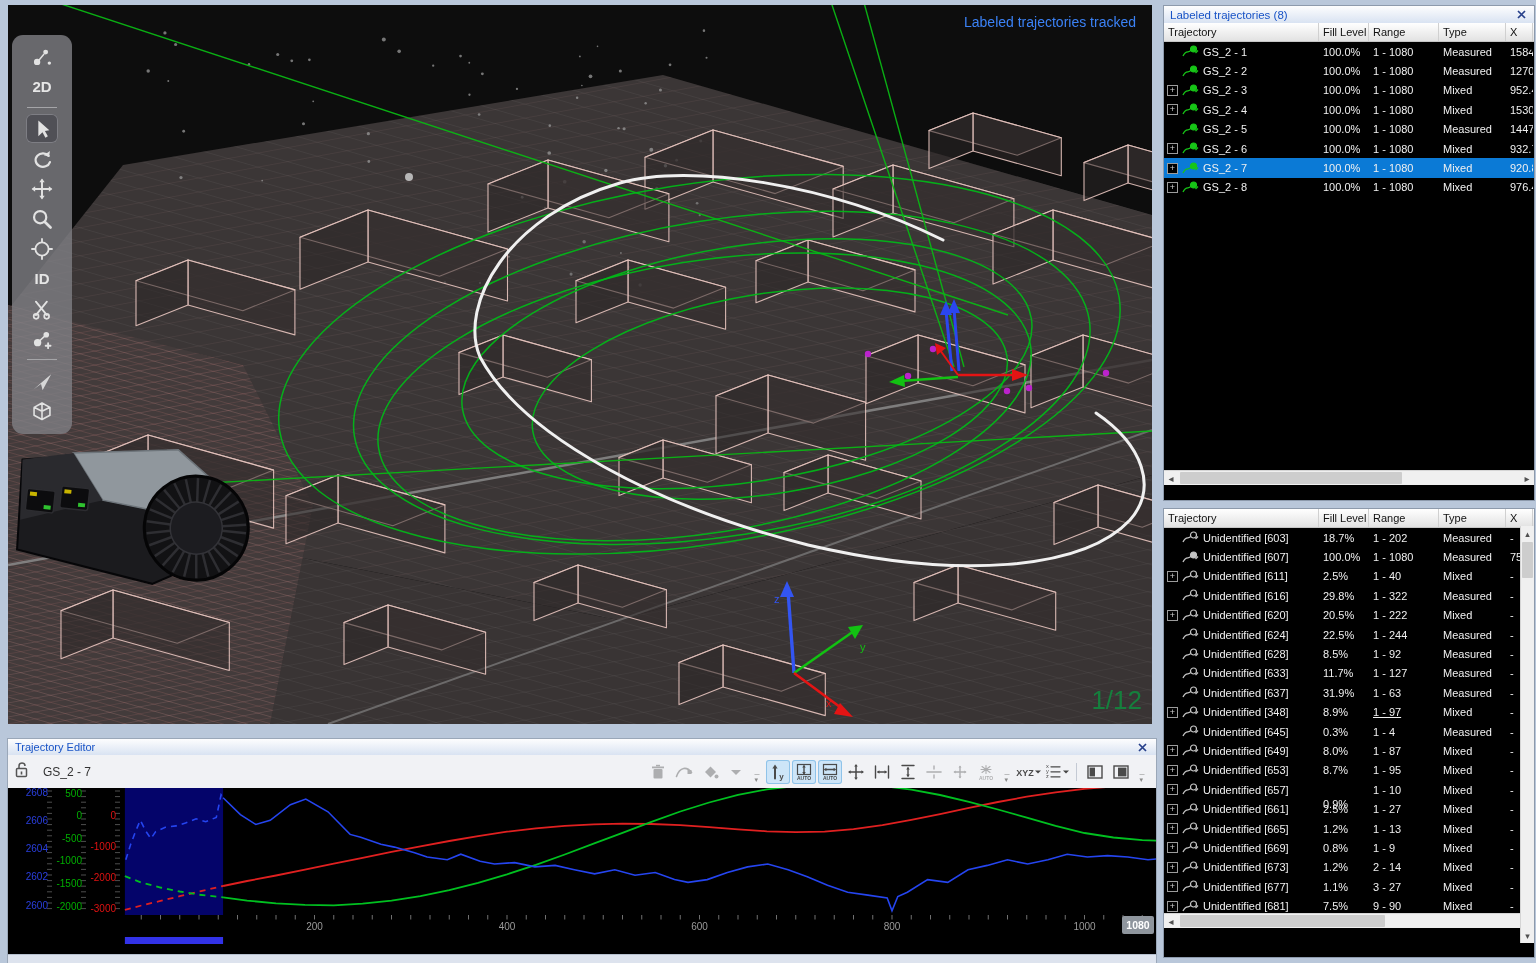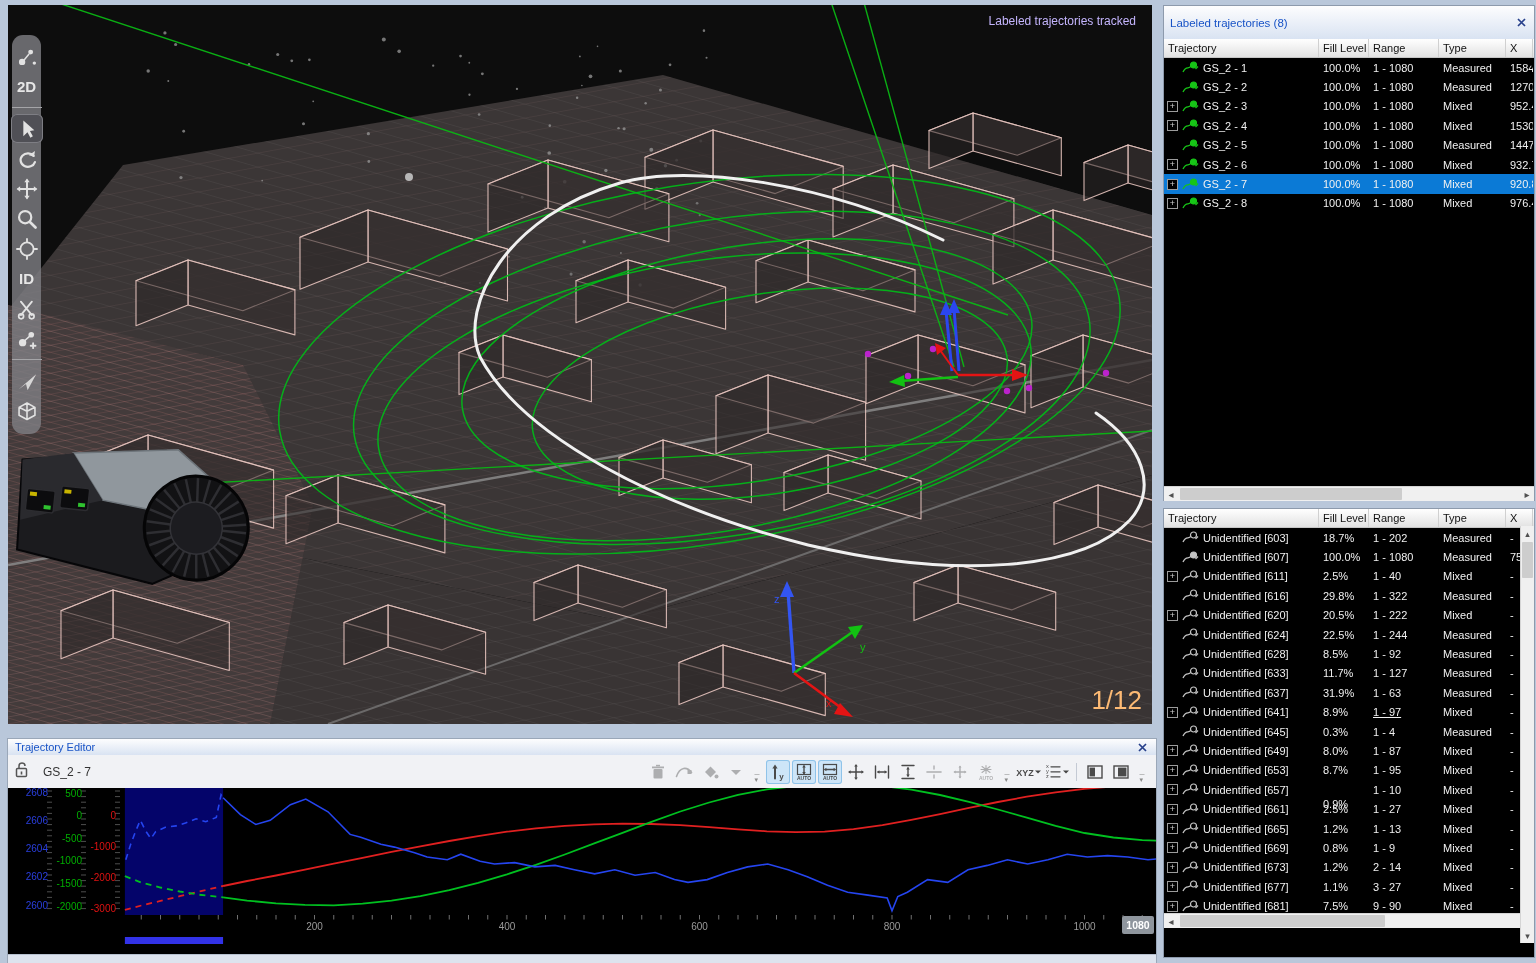--- a/index.html
+++ b/index.html
@@ -2,28 +2,28 @@
 <html><head>
 <meta charset="utf-8">
 <style>
   html,body{margin:0;padding:0;background:#8fa0b5;}
   #app{position:relative;width:1536px;height:963px;background:#b9c7da;
        font-family:"Liberation Sans",sans-serif;overflow:hidden;user-select:none;}
 
   
   #viewport{position:absolute;left:8px;top:5px;width:1144px;height:719px;background:#0c0c0c;overflow:hidden;}
   #scene{position:absolute;left:0;top:0;}
-  #vp-toolbar{position:absolute;left:4px;top:30px;width:29px;padding:7px 0 9px 0;
+  #vp-toolbar{position:absolute;left:4px;top:30px;width:60px;padding:7px 0 9px 0;
       background:rgba(128,128,132,.80);border-radius:11px;display:flex;flex-direction:column;align-items:center;gap:1px;}
   .vp-btn{width:32px;height:29px;display:flex;align-items:center;justify-content:center;color:#e2e2e2;border-radius:6px;}
   .vp-btn.active{background:#505056;box-shadow:inset 0 0 0 1px #7e7e84;}
   .vp-text{font-weight:bold;font-size:15px;color:#e6e6e6;}
   .vp-div{width:30px;height:1px;background:#a5a5a8;margin:5px 0;}
-  #vp-tracked{position:absolute;top:9px;right:16px;color:#c4b5fd;font-size:12px;}
-  #vp-frame{position:absolute;bottom:8px;right:10px;color:#fdba74;font-size:26px;}
+  #vp-tracked{position:absolute;top:9px;right:16px;color:#3b82f6;font-size:14px;}
+  #vp-frame{position:absolute;bottom:8px;right:10px;color:#15803d;font-size:26px;}
 
   
   #editor{position:absolute;left:7px;top:726px;width:1150px;height:231px;background:#eef1f6;
       border:1px solid #9aa7b8;box-sizing:border-box;margin-top:12px;}
   .titlebar{height:16px;display:flex;align-items:center;justify-content:space-between;padding:0 7px;
       background:linear-gradient(#fdfdfe,#d9e3f2);color:#1853c6;font-size:11px;}
   #editor-toolbar{height:33px;display:flex;align-items:center;padding:0 6px;background:#f1f2f5;}
   #editor-traj-label{font-size:12px;color:#333;margin-left:14px;}
   #editor-tools{margin-left:auto;display:flex;align-items:center;}
   .tb-btn{height:24px;min-width:24px;display:flex;align-items:center;justify-content:center;
@@ -33,21 +33,21 @@
   .tb-sep{width:1px;height:18px;background:#c4cad4;margin:0 5px;}
   .tb-ovf{width:10px;height:20px;display:flex;flex-direction:column;align-items:center;justify-content:flex-end;
       color:#8a8a8a;font-size:7px;line-height:5px;margin:0 3px;}
   #editor-plot{position:relative;height:166px;background:#000;}
   #editor-strip{height:13px;background:#dde3ee;border-top:1px solid #b6c0cf;}
 
   
   #right-col{position:absolute;left:1161px;top:0;width:375px;height:963px;}
   .tpanel{position:absolute;left:2px;width:372px;box-sizing:border-box;background:#000;
       border:1px solid #8d9aac;}
-  .tpanel-header{height:17px;display:flex;align-items:center;justify-content:space-between;padding:8px 6px;
+  .tpanel-header{height:17px;display:flex;align-items:center;justify-content:space-between;padding:0 6px;
       background:linear-gradient(#fdfdfe,#d9e3f2);color:#1853c6;font-size:11.5px;}
   .colhead{display:flex;height:19px;background:linear-gradient(#ffffff,#e2e2e2);
       border-bottom:1px solid #c6c6c6;font-size:11px;color:#111;box-sizing:border-box;}
   .colcell{border-right:1px solid #d0d0d0;padding:3px 0 0 4px;box-sizing:border-box;overflow:hidden;white-space:nowrap;}
   .rows{position:relative;overflow:hidden;background:#000;}
   .trow{display:flex;height:19.4px;align-items:center;font-size:11px;color:#f0f0f0;position:relative;}
   .trow.selected{background:#0b7ad6;}
   .tcell{overflow:hidden;white-space:nowrap;flex:none;box-sizing:border-box;padding-left:4px;}
   .c-name{display:flex;align-items:center;gap:4px;padding-left:0;}
   .expbox{width:11px;height:11px;margin-left:3px;flex:none;border:1px solid #9c9c9c;box-sizing:border-box;
@@ -1704,21 +1704,21 @@
             <div class="tcell" style="width: 27px;">-</div>
           </div>
           <div class="trow">
             <div class="tcell c-name" style="width: 155px;">
               <div class="expbox">+</div>
               <svg width="17" height="13" viewBox="0 0 17 13">
                 <path d="M1,11 C4,4 7,9 9,5" stroke="#c4c4c4" fill="none" stroke-width="1.3"></path>
                 <circle cx="11.5" cy="4" r="3" fill="#000" stroke="#c4c4c4" stroke-width="1.2"></circle>
                 <path d="M13.5,8 L16,5.5" stroke="#c4c4c4" stroke-width="1.2"></path>
               </svg>
-              <span>Unidentified [641]</span>
+              <span>Unidentified [348]</span>
             </div>
             <div class="tcell" style="width: 50px;">8.9%</div>
             <div class="tcell" style="width: 70px; text-decoration: underline;">1 - 97</div>
             <div class="tcell" style="width: 67px;">Mixed</div>
             <div class="tcell" style="width: 27px;">-</div>
           </div>
           <div class="trow">
             <div class="tcell c-name" style="width: 155px;">
               <div class="expspace"></div>
               <svg width="17" height="13" viewBox="0 0 17 13">

